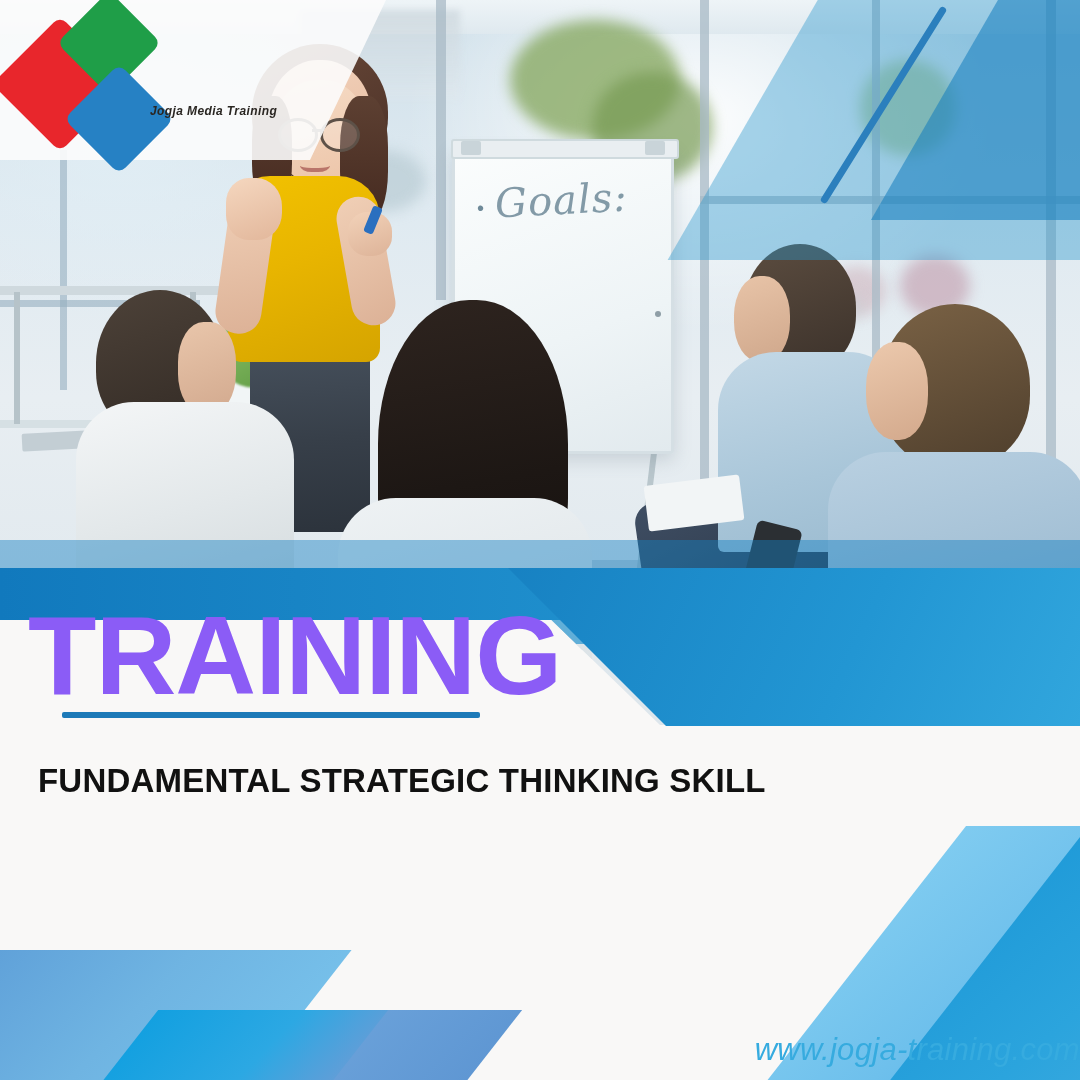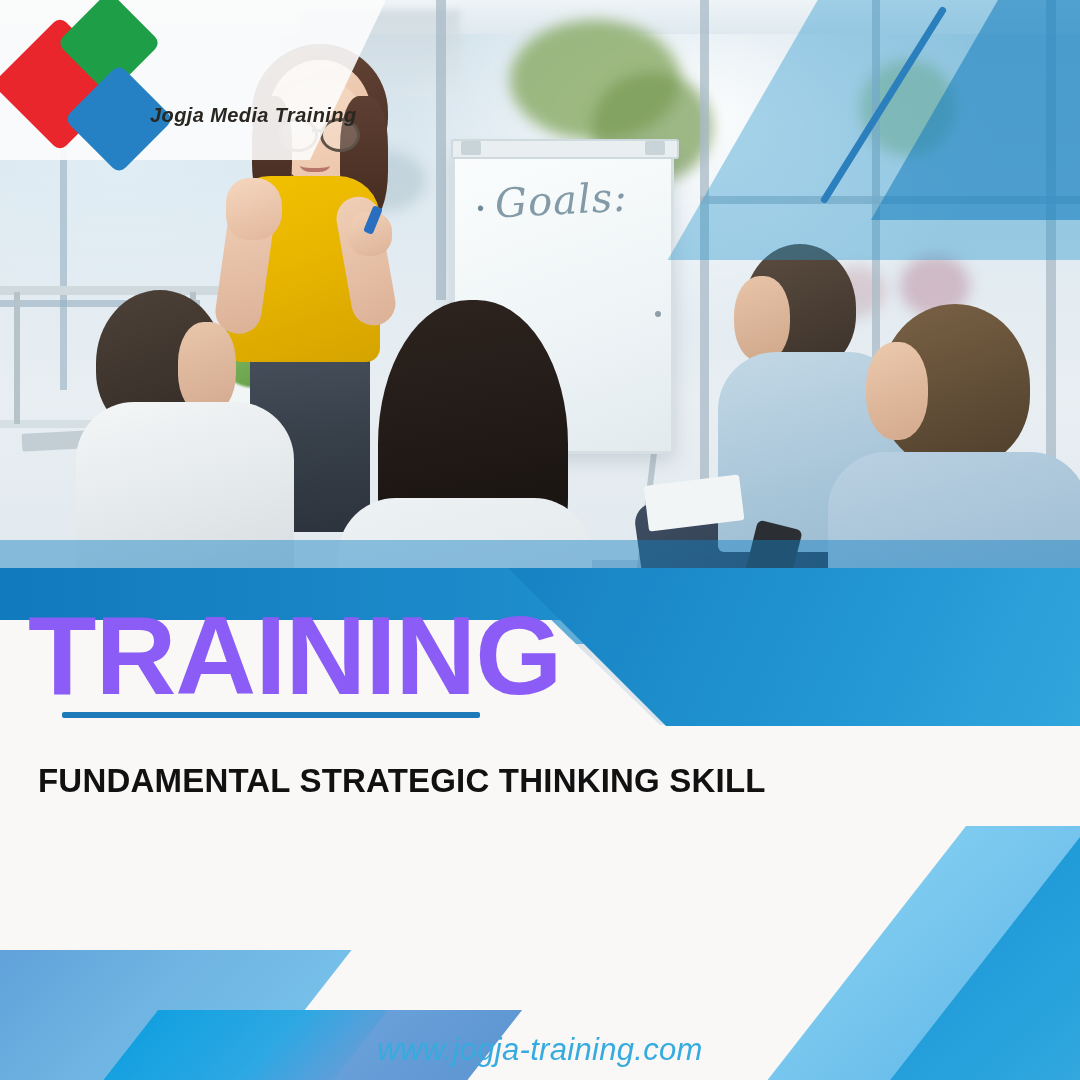--- a/index.html
+++ b/index.html
@@ -176,21 +176,21 @@
   .d-green{left:72px;top:6px;width:74px;height:74px;background:#1f9e48;transform:rotate(45deg);}
   .d-blue{left:80px;top:80px;width:78px;height:78px;background:#2681c4;transform:rotate(45deg);}
   .jmt{
     position:absolute;left:148px;top:28px;
     font-family:"Liberation Serif","DejaVu Serif",serif;
     font-size:66px;font-weight:700;color:#231f1c;letter-spacing:6px;line-height:1;
   }
   .jmt-sub{
     position:absolute;left:150px;top:104px;
     font-family:"Liberation Sans",sans-serif;font-style:italic;
-    font-size:20px;font-weight:600;color:#2a2622;letter-spacing:.4px;
+    font-size:12px;font-weight:600;color:#2a2622;letter-spacing:.4px;
   }
 
   
   .title{
     position:absolute;left:28px;top:600px;
     font-size:112px;font-weight:700;color:#8b5cf6;
     letter-spacing:-1px;line-height:1;
     font-family:"Liberation Sans",sans-serif;
   }
   .title-rule{
@@ -229,21 +229,21 @@
     background:linear-gradient(110deg,#1f9ad8 0%,#2ba4dd 60%,#3aa9df 100%);
     transform:skewX(-38deg);
   }
   .shapeF{
     position:absolute;left:1010px;top:1080px;width:300px;height:140px;
     background:linear-gradient(110deg,#5f9ed8,#6ba6db);
     transform:skewX(-38deg);
   }
 
   .url{
-    position:absolute;left:0;top:1032px;width:1080px;text-align:center;
+    position:absolute;left:0;top:1032px;width:1080px;text-align:right;
     font-size:31px;font-style:italic;color:#36abdf;
     font-family:"Liberation Sans",sans-serif;letter-spacing:.3px;
   }
 </style>
 </head>
 <body>
 
 <div class="poster">
 
   <div class="photo-wrap">

